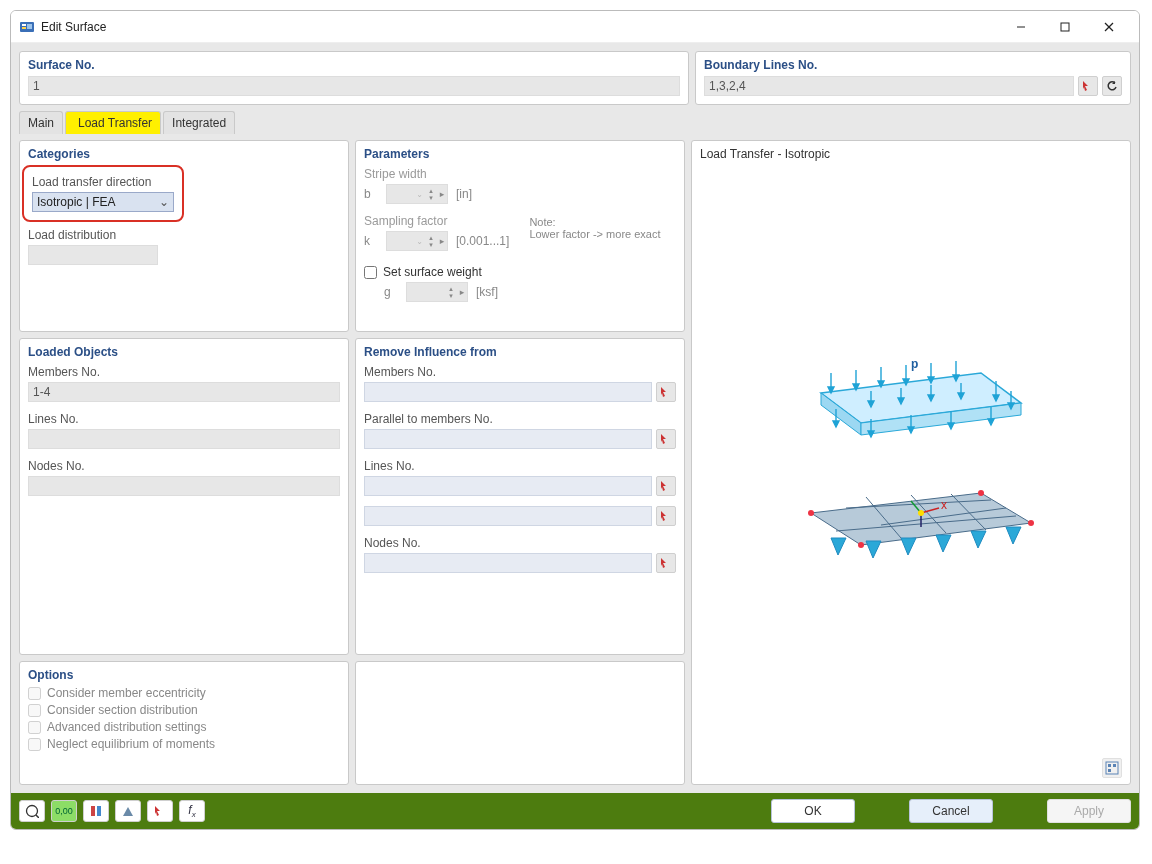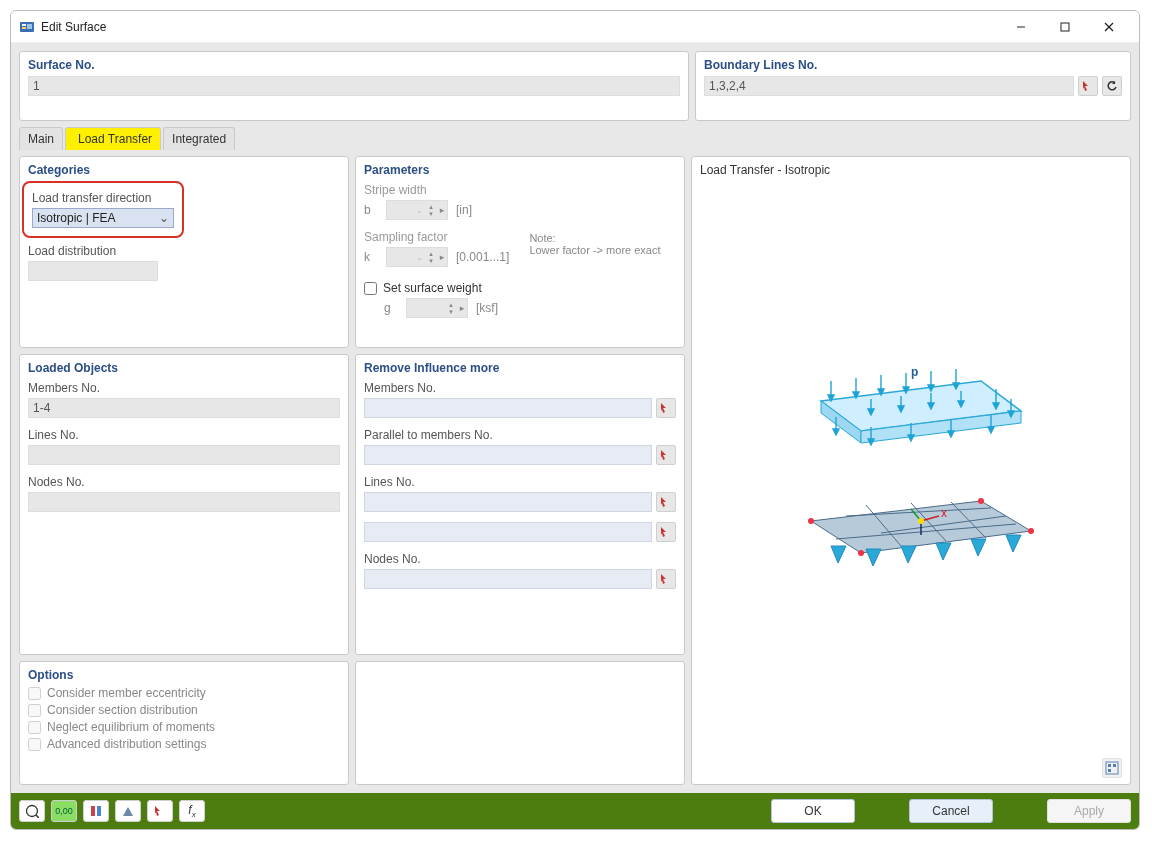--- a/index.html
+++ b/index.html
@@ -4,21 +4,21 @@
 <style>
 * { box-sizing: border-box; margin: 0; padding: 0; font-family: "Segoe UI", Tahoma, sans-serif; font-size: 12px; }
 body { background: #fff; padding: 10px; }
 .window { border: 1px solid #bbb; border-radius: 6px; overflow: hidden; width: 1130px; height: 820px; background: #fff; display: flex; flex-direction: column; }
 .titlebar { display: flex; align-items: center; height: 32px; padding: 0 8px; background: #fff; border-bottom: 1px solid #eee; }
 .titlebar .app-icon { width: 16px; height: 16px; margin-right: 6px; }
 .titlebar .title { flex: 1; color: #222; }
 .titlebtn { width: 44px; height: 28px; display: flex; align-items: center; justify-content: center; color: #222; }
 .content { flex: 1; background: #e8e8e8; padding: 8px; display: flex; flex-direction: column; gap: 6px; }
 .toprow { display: flex; gap: 6px; }
-.panel { background: #fff; border: 1px solid #c9c9c9; border-radius: 3px; padding: 6px 8px 24px; }
+.panel { background: #fff; border: 1px solid #c9c9c9; border-radius: 3px; padding: 6px 8px 8px; }
 .section-title { color: #2b4f86; font-weight: 600; margin-bottom: 4px; }
 .input-ro { width: 100%; height: 20px; background: #e7e7e7; border: 1px solid #ddd; padding: 1px 4px; color: #555; }
 .input-tx { width: 100%; height: 20px; background: #e7ebf3; border: 1px solid #cfd6e3; padding: 1px 4px; color: #333; }
 .tabs { display: flex; gap: 0; }
 .tab { padding: 4px 8px; background: #e3e3e3; border: 1px solid #c9c9c9; border-bottom: none; color: #333; border-radius: 3px 3px 0 0; margin-right: 2px; }
 .tab.active { background: #fff000; font-weight: 500; padding-left: 12px; }
 .midgrid { display: grid; grid-template-columns: 330px 330px 1fr; gap: 6px; flex: 1; min-height: 0; }
 .leftcol, .midcol { display: flex; flex-direction: column; gap: 6px; }
 .label { color: #555; margin-bottom: 3px; }
 .label-dis { color: #9a9a9a; margin-bottom: 3px; display:inline-block; }
@@ -150,25 +150,25 @@
           <label class="chk">
               <input type="checkbox" disabled="" style="">
               <span>Consider member eccentricity</span>
             </label>
           <label class="chk">
               <input type="checkbox" disabled="" style="">
               <span>Consider section distribution</span>
             </label>
           <label class="chk">
               <input type="checkbox" disabled="" style="">
-              <span>Neglect equilibrium of moments</span>
+              <span>Advanced distribution settings</span>
             </label>
           <label class="chk">
               <input type="checkbox" disabled="" style="">
-              <span>Advanced distribution settings</span>
+              <span>Neglect equilibrium of moments</span>
             </label>
         </div>
       </div>
 
       <div class="midcol">
         <div class="panel" style="height:192px;">
           <div class="section-title">Parameters</div>
           <div style="margin-top:6px;">
             <div class="label-dis">Stripe width</div>
             <div class="param-row">
@@ -210,21 +210,21 @@
             <div class="spin">
                 <span style="flex:1"></span>
                 <span class="arr">▴<br>▾</span>
                 <span class="go">▸</span>
               </div>
             <span class="unit">[ksf]</span>
           </div>
         </div>
 
         <div class="panel" style="flex:1;">
-          <div class="section-title">Remove Influence more</div>
+          <div class="section-title">Remove Influence from</div>
           <div class="field-block" style="margin-top:6px;">
             <div class="label">Members No.</div>
             <div class="row-inp">
                 <input class="input-tx" style="">
                 <span class="iconbtn">
                   <svg width="12" height="12">
                     <path d="M1 1 L6 6 L3 6 L5 10 L3 11 L2 7 L1 9 Z" fill="#c33"></path>
                   </svg>
                 </span>
               </div>

